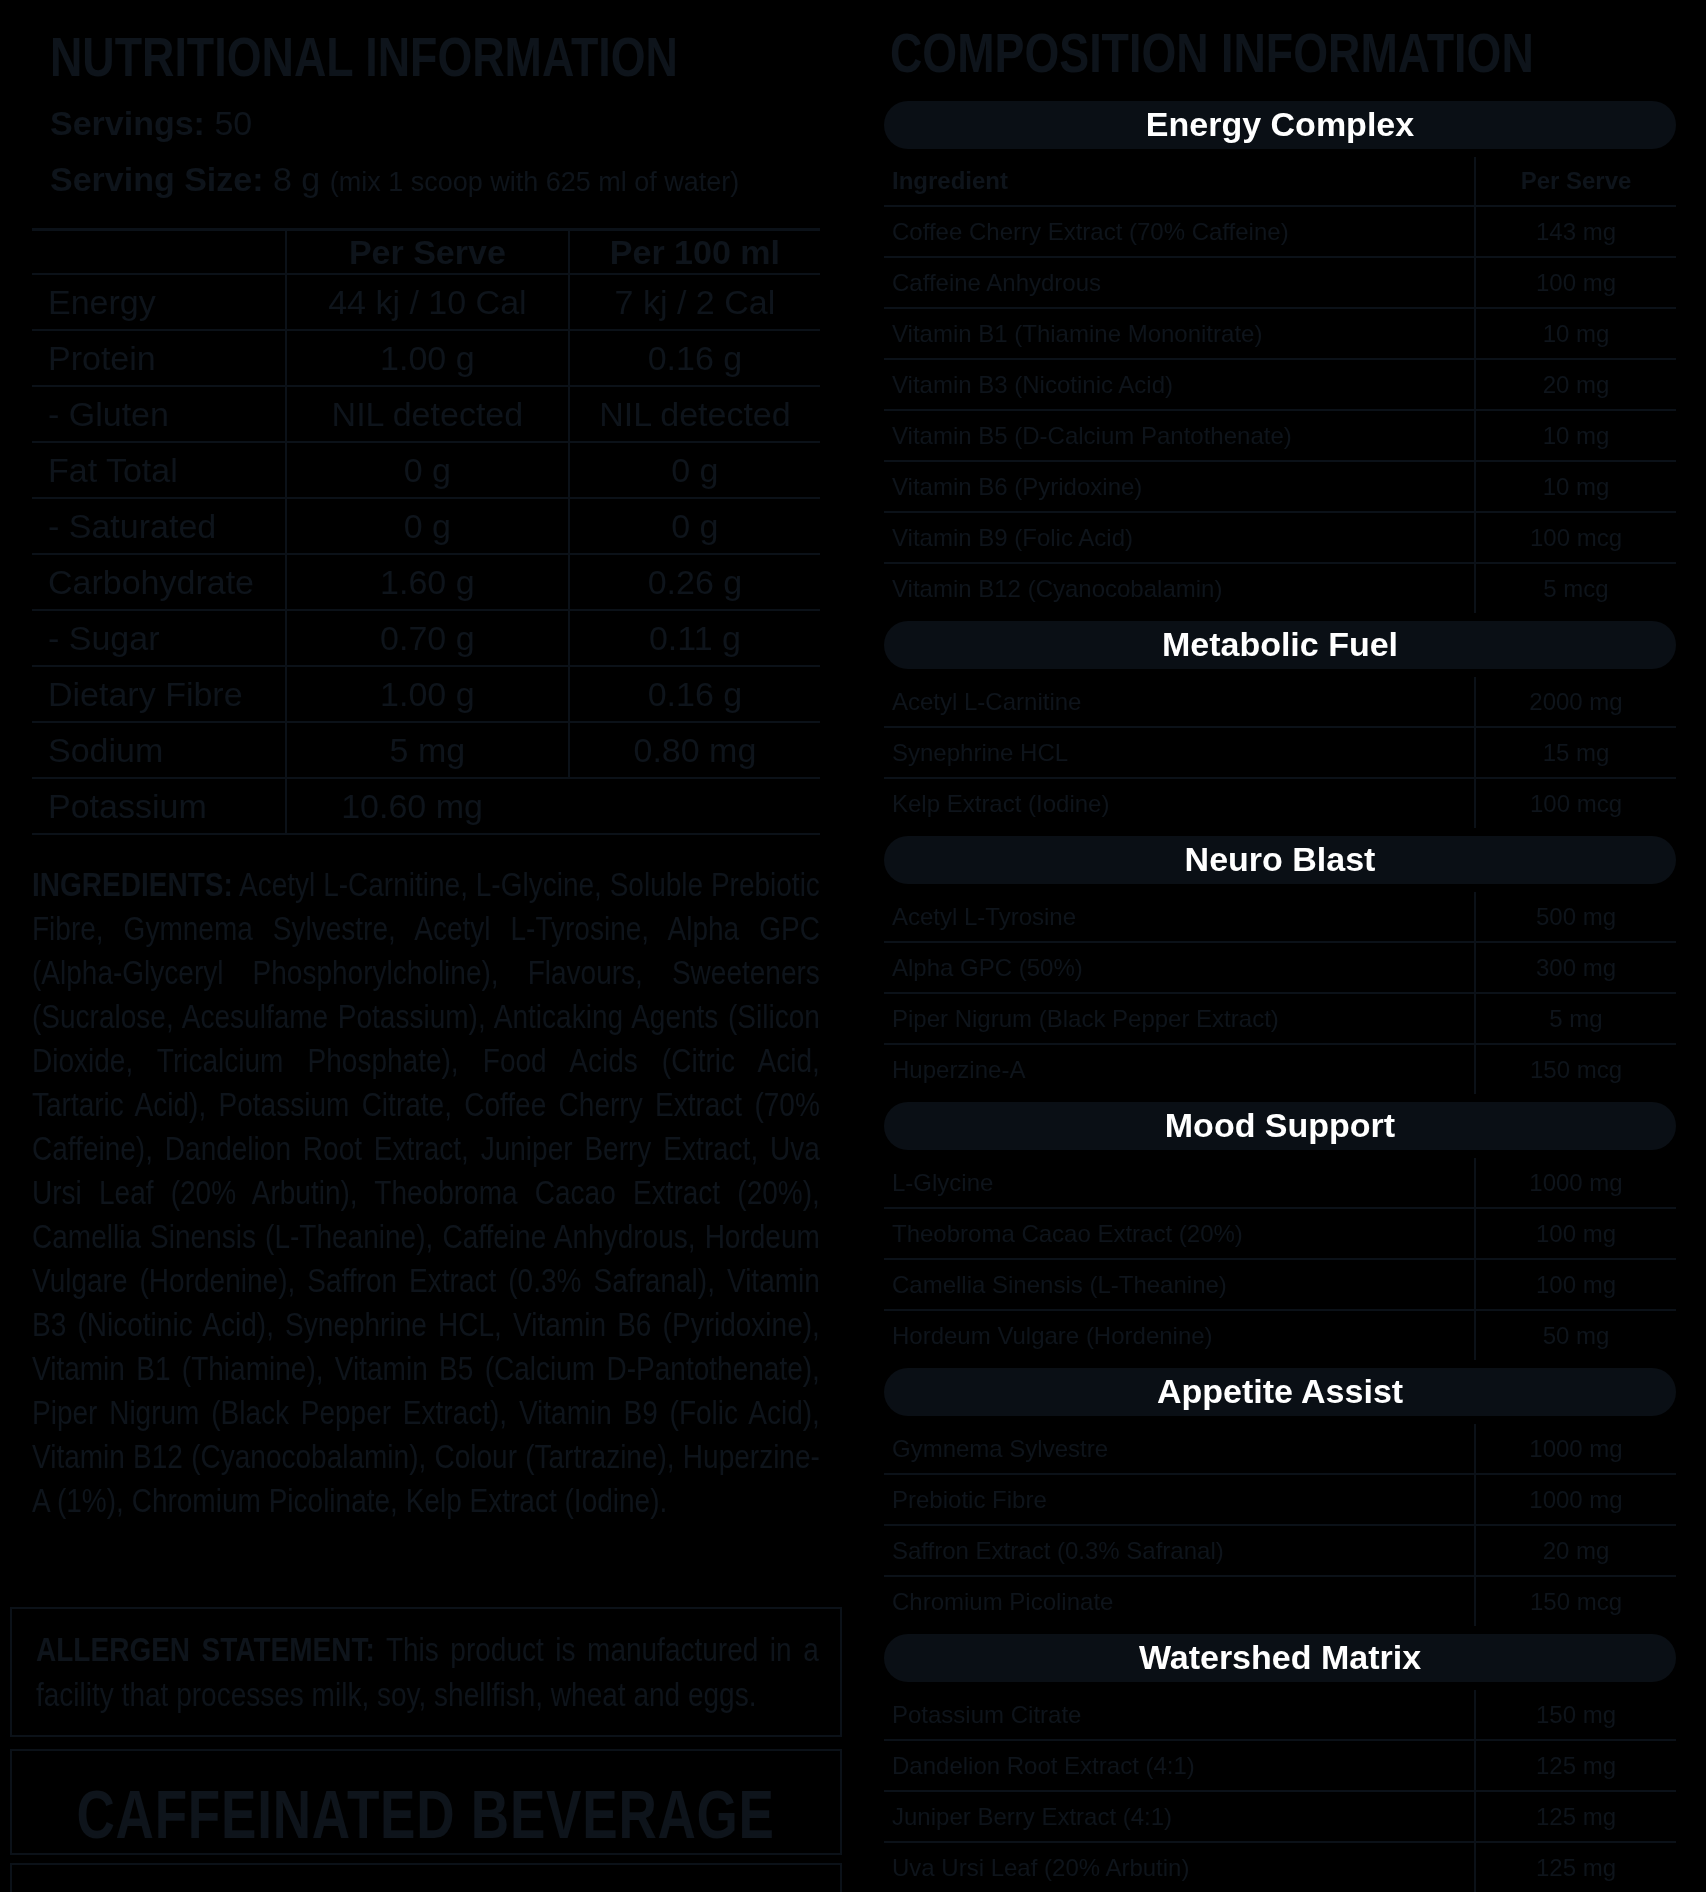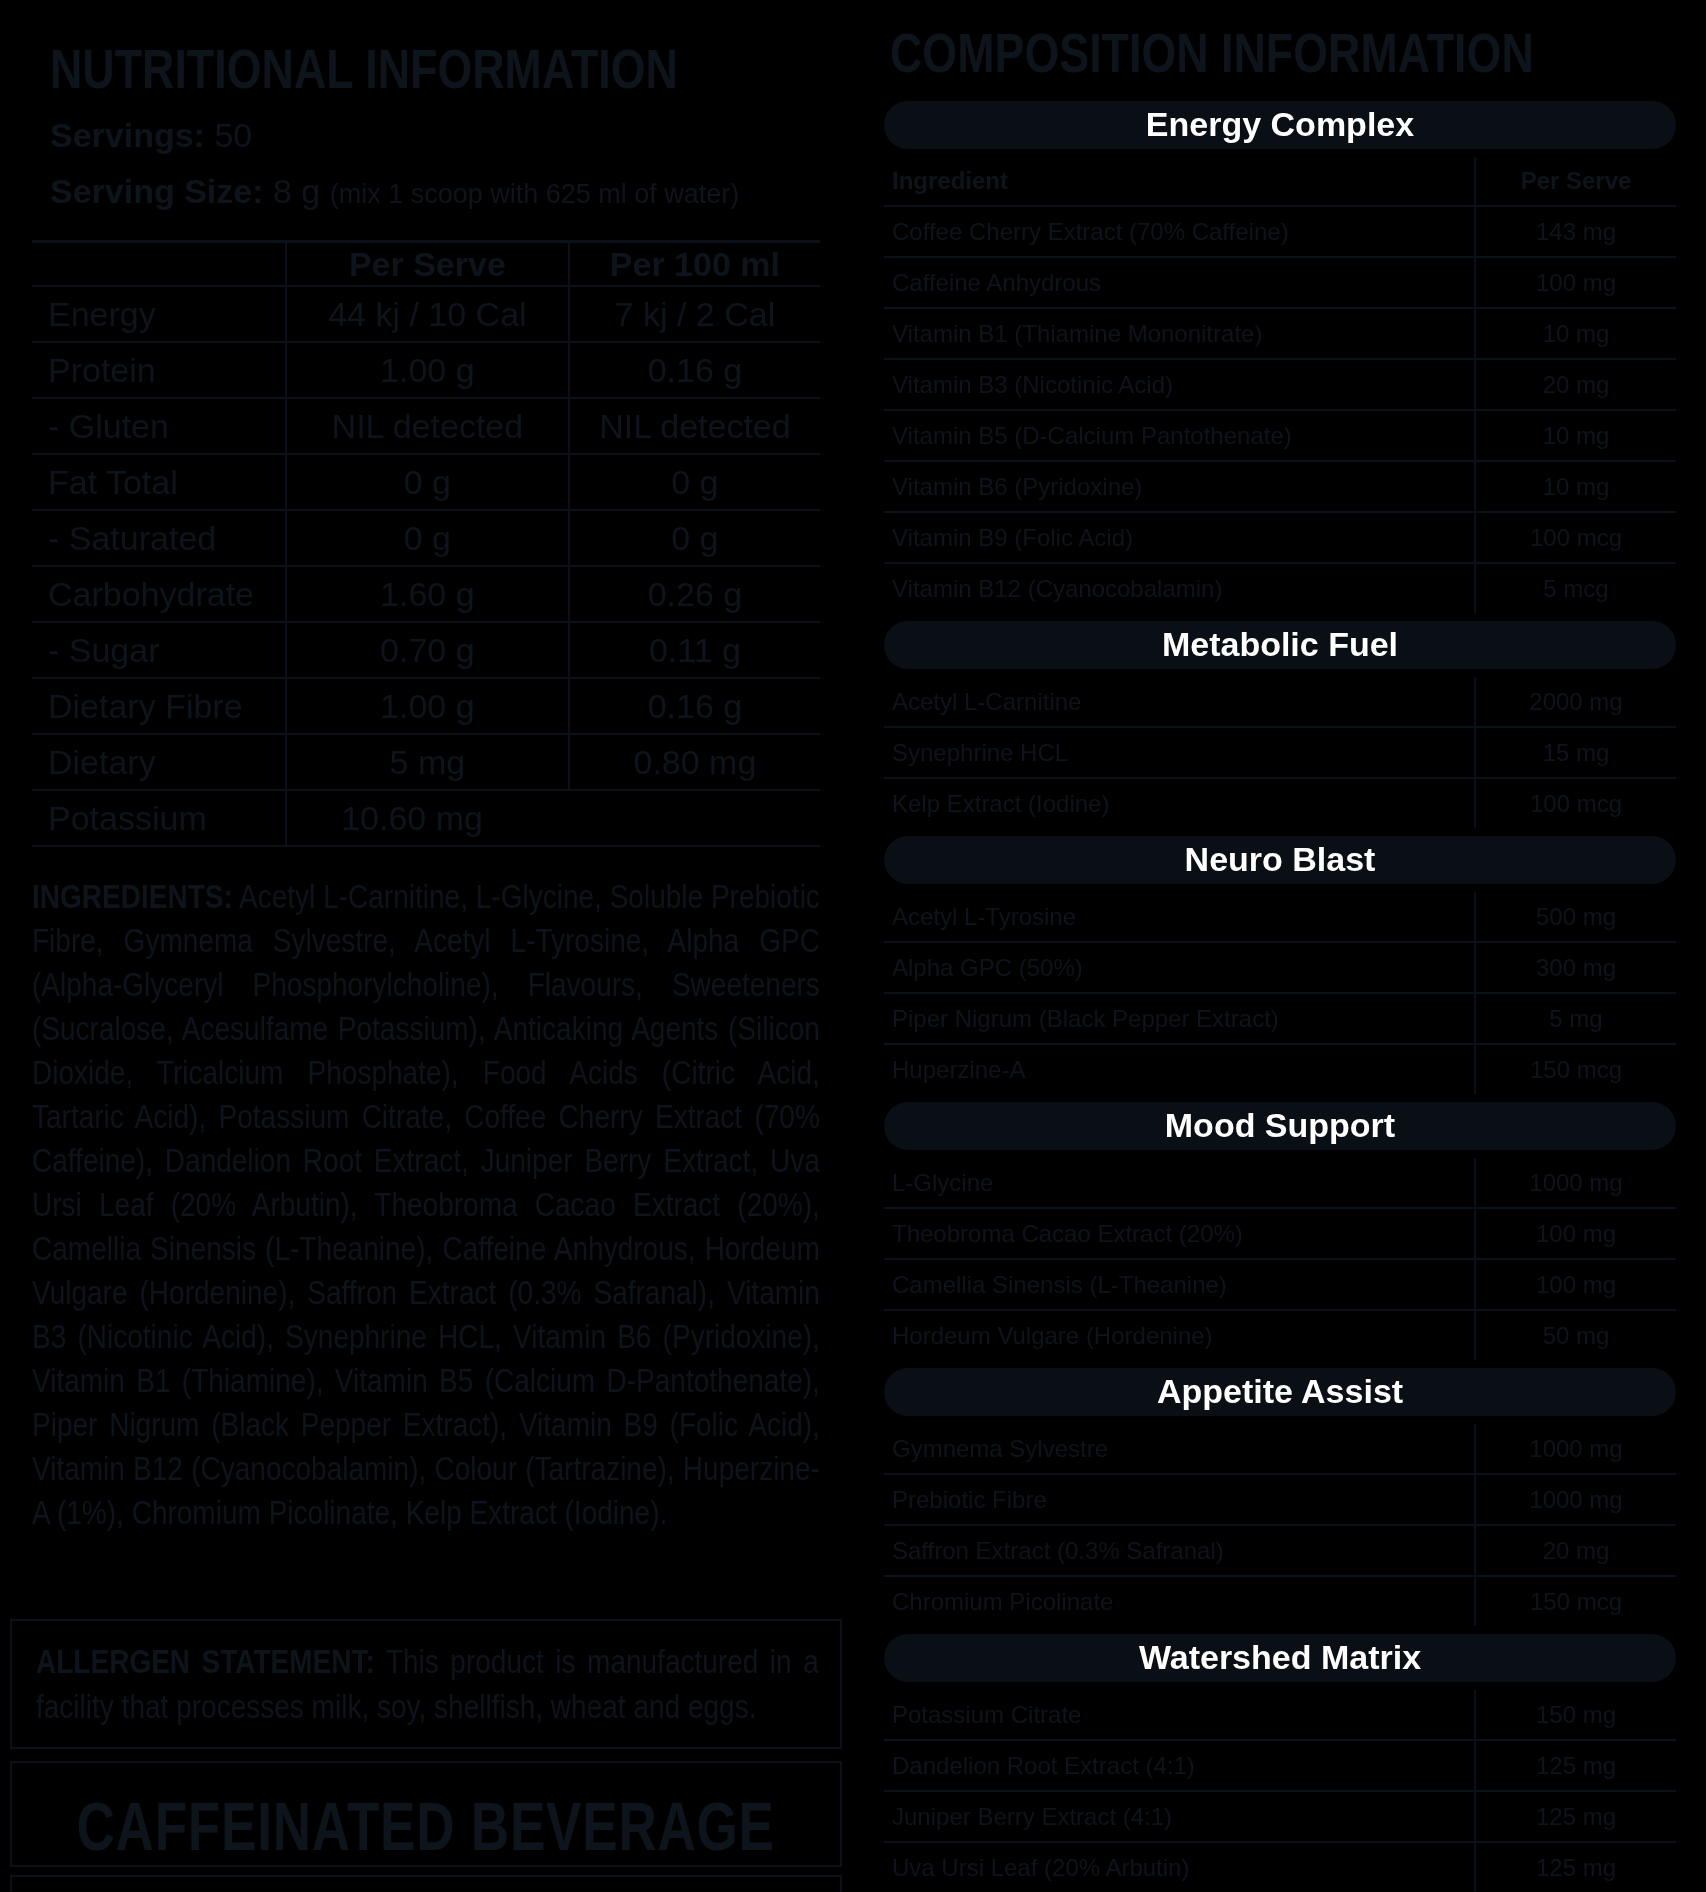--- a/index.html
+++ b/index.html
@@ -3,21 +3,21 @@
 <meta charset="utf-8">
 <style>
   html,body{margin:0;padding:0;background:#000;}
   .page{position:relative;width:1706px;height:1892px;overflow:hidden;
         background:var(--background,#000);
         color:var(--text-faint,#0e141b);
         font-family:"Liberation Sans","DejaVu Sans",sans-serif;
         display:flex;}
   .b{font-weight:bold;}
   .col{box-sizing:border-box;}
-  .left{width:840px;margin-left:6px;padding:16px 26px;}
+  .left{width:840px;margin-left:6px;padding:4px 26px;}
   .right{width:792px;margin-left:38px;}
 
   .big-title{margin:24px 0 0 18px;font-size:56px;font-weight:800;line-height:1.05;
              white-space:nowrap;transform:scaleX(0.8);transform-origin:left center;
              letter-spacing:0px;color:var(--text-faint);}
   .right .big-title{margin-left:6px;}
 
   .serv-line{margin:16px 0 0 18px;font-size:34px;line-height:40px;white-space:nowrap;}
   .serv-line .note{font-size:27px;}
 
@@ -121,21 +121,21 @@
             <div class="nc c1">- Sugar</div>
             <div class="nc c2">0.70 g</div>
             <div class="nc c3">0.11 g</div>
           </div>
           <div class="nrow">
             <div class="nc c1">Dietary Fibre</div>
             <div class="nc c2">1.00 g</div>
             <div class="nc c3">0.16 g</div>
           </div>
           <div class="nrow">
-            <div class="nc c1">Dietary</div>
+            <div class="nc c1">Sodium</div>
             <div class="nc c2">5 mg</div>
             <div class="nc c3">0.80 mg</div>
           </div>
           <div class="nrow">
             <div class="nc c1">Potassium</div>
             <div class="nc c3">10.60 mg</div>
           </div>
         </div>
     </div>
 

